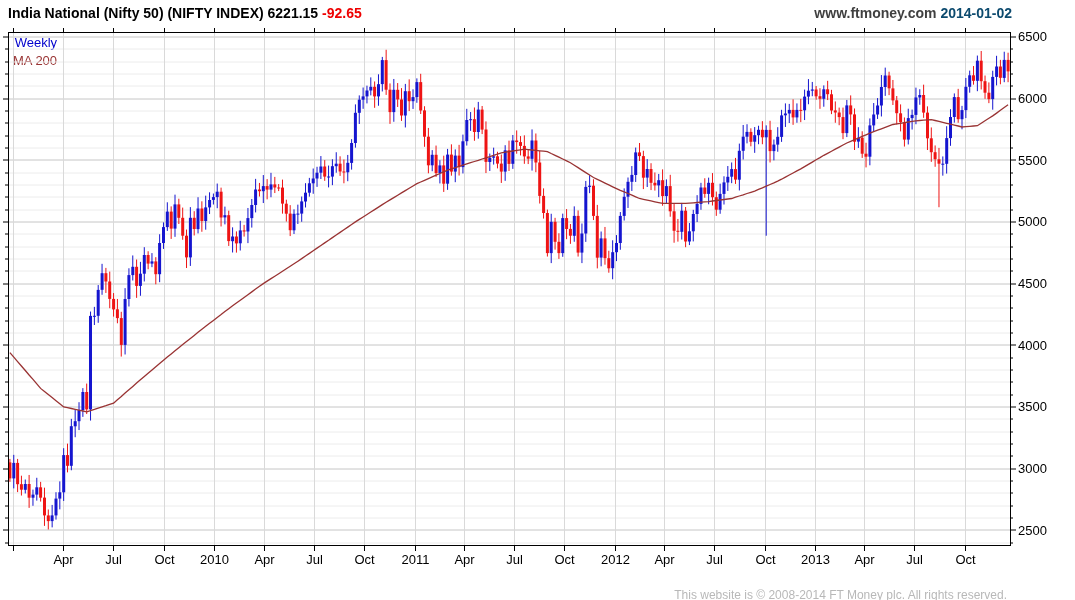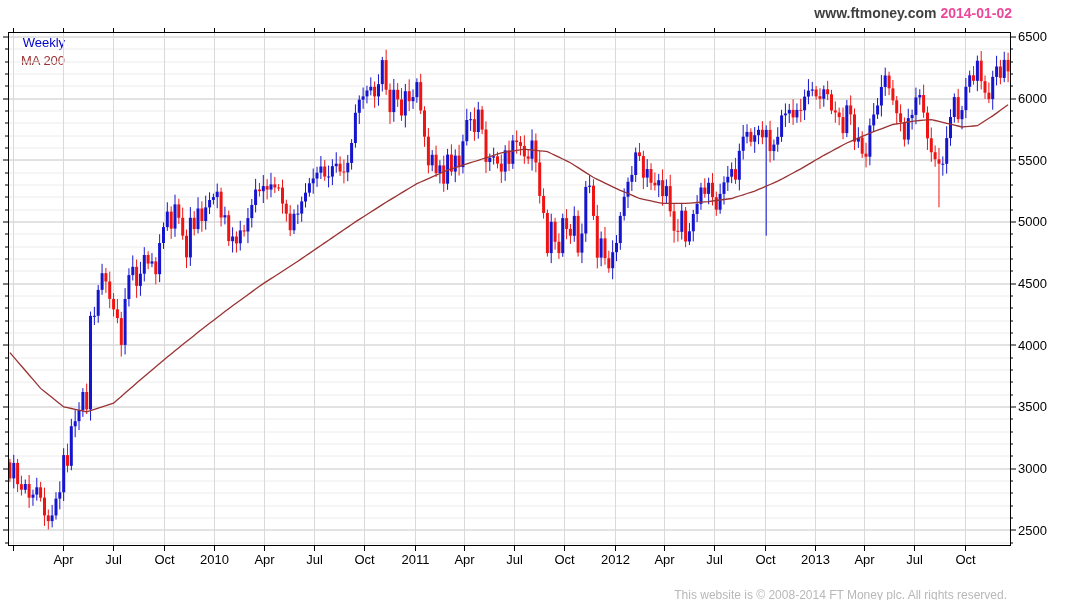--- a/index.html
+++ b/index.html
@@ -2,37 +2,38 @@
 <html><head>
 <meta charset="utf-8">
 <style>
   html,body{margin:0;padding:0;background:#ffffff;}
   #screen{position:relative;width:1075px;height:600px;background:#ffffff;overflow:hidden;
           font-family:"Liberation Sans","DejaVu Sans",sans-serif;}
   #title-bar{position:absolute;left:8px;top:5px;font-size:14px;font-weight:bold;color:#000000;white-space:pre;}
   #title-change{color:#ee0000;}
   #header-right{position:absolute;right:63px;top:5px;font-size:14px;font-weight:bold;white-space:pre;}
   #site-link{color:#0000ee;text-decoration:none;cursor:pointer;}
-  #date-text{color:#ec4899;margin-top:36px;}
+  #date-text{color:#0c4a6e;margin-top:36px;}
   #legend{position:absolute;left:13px;top:34px;font-size:13px;line-height:18px;}
   #legend-weekly{color:#0000cc;text-align:right;}
   #legend-ma{color:#993333;}
   #chart-svg{position:absolute;left:0;top:0;}
   #footer{position:absolute;right:68px;top:588px;font-size:12px;color:#b8b8b8;}
 </style>
 </head>
 <body>
 
 <div id="screen">
+  <div id="title-bar"><span>India National (Nifty 50) (NIFTY INDEX) 6221.15</span><span> </span><span id="title-change" style="color: rgb(238, 0, 0);">-92.65</span></div>
 
   <div id="header-right"><a id="site-link" style="color: #404040;">www.ftmoney.com</a><span> </span><span id="date-text">2014-01-02</span></div>
 
   <div id="legend">
     <div id="legend-weekly" style="color: rgb(0, 0, 204);">Weekly</div>
-    <div id="legend-ma" style="color: rgb(153, 51, 51); padding-left: 8px;">MA 200</div>
+    <div id="legend-ma" style="color: rgb(153, 51, 51);">MA 200</div>
   </div>
 
   <svg id="chart-svg" width="1075" height="600" xmlns="http://www.w3.org/2000/svg">
       <g>
         <line x1="8" y1="543" x2="1010" y2="543" stroke="#ececec" stroke-width="1"></line>
         <line x1="8" y1="530" x2="1010" y2="530" stroke="#c6c6c6" stroke-width="1"></line>
         <line x1="8" y1="518" x2="1010" y2="518" stroke="#ececec" stroke-width="1"></line>
         <line x1="8" y1="506" x2="1010" y2="506" stroke="#ececec" stroke-width="1"></line>
         <line x1="8" y1="493" x2="1010" y2="493" stroke="#ececec" stroke-width="1"></line>
         <line x1="8" y1="481" x2="1010" y2="481" stroke="#ececec" stroke-width="1"></line>

